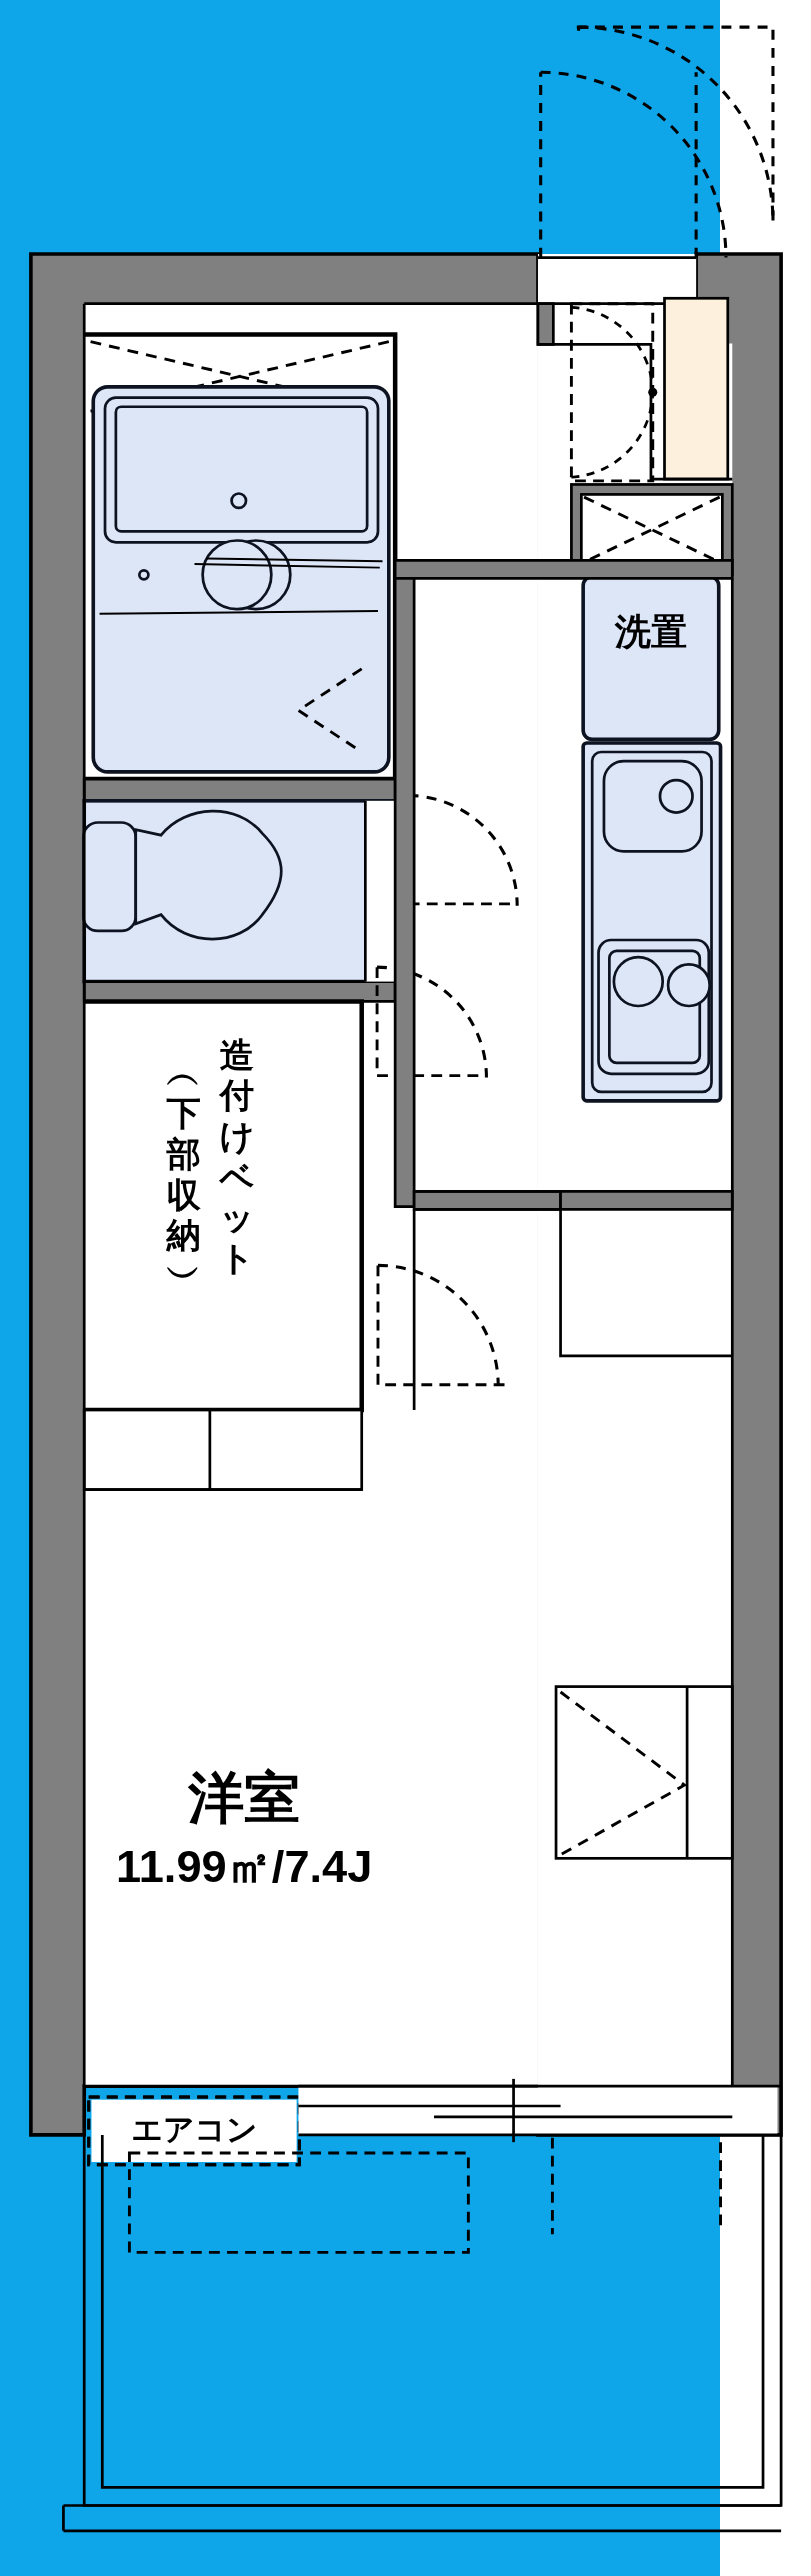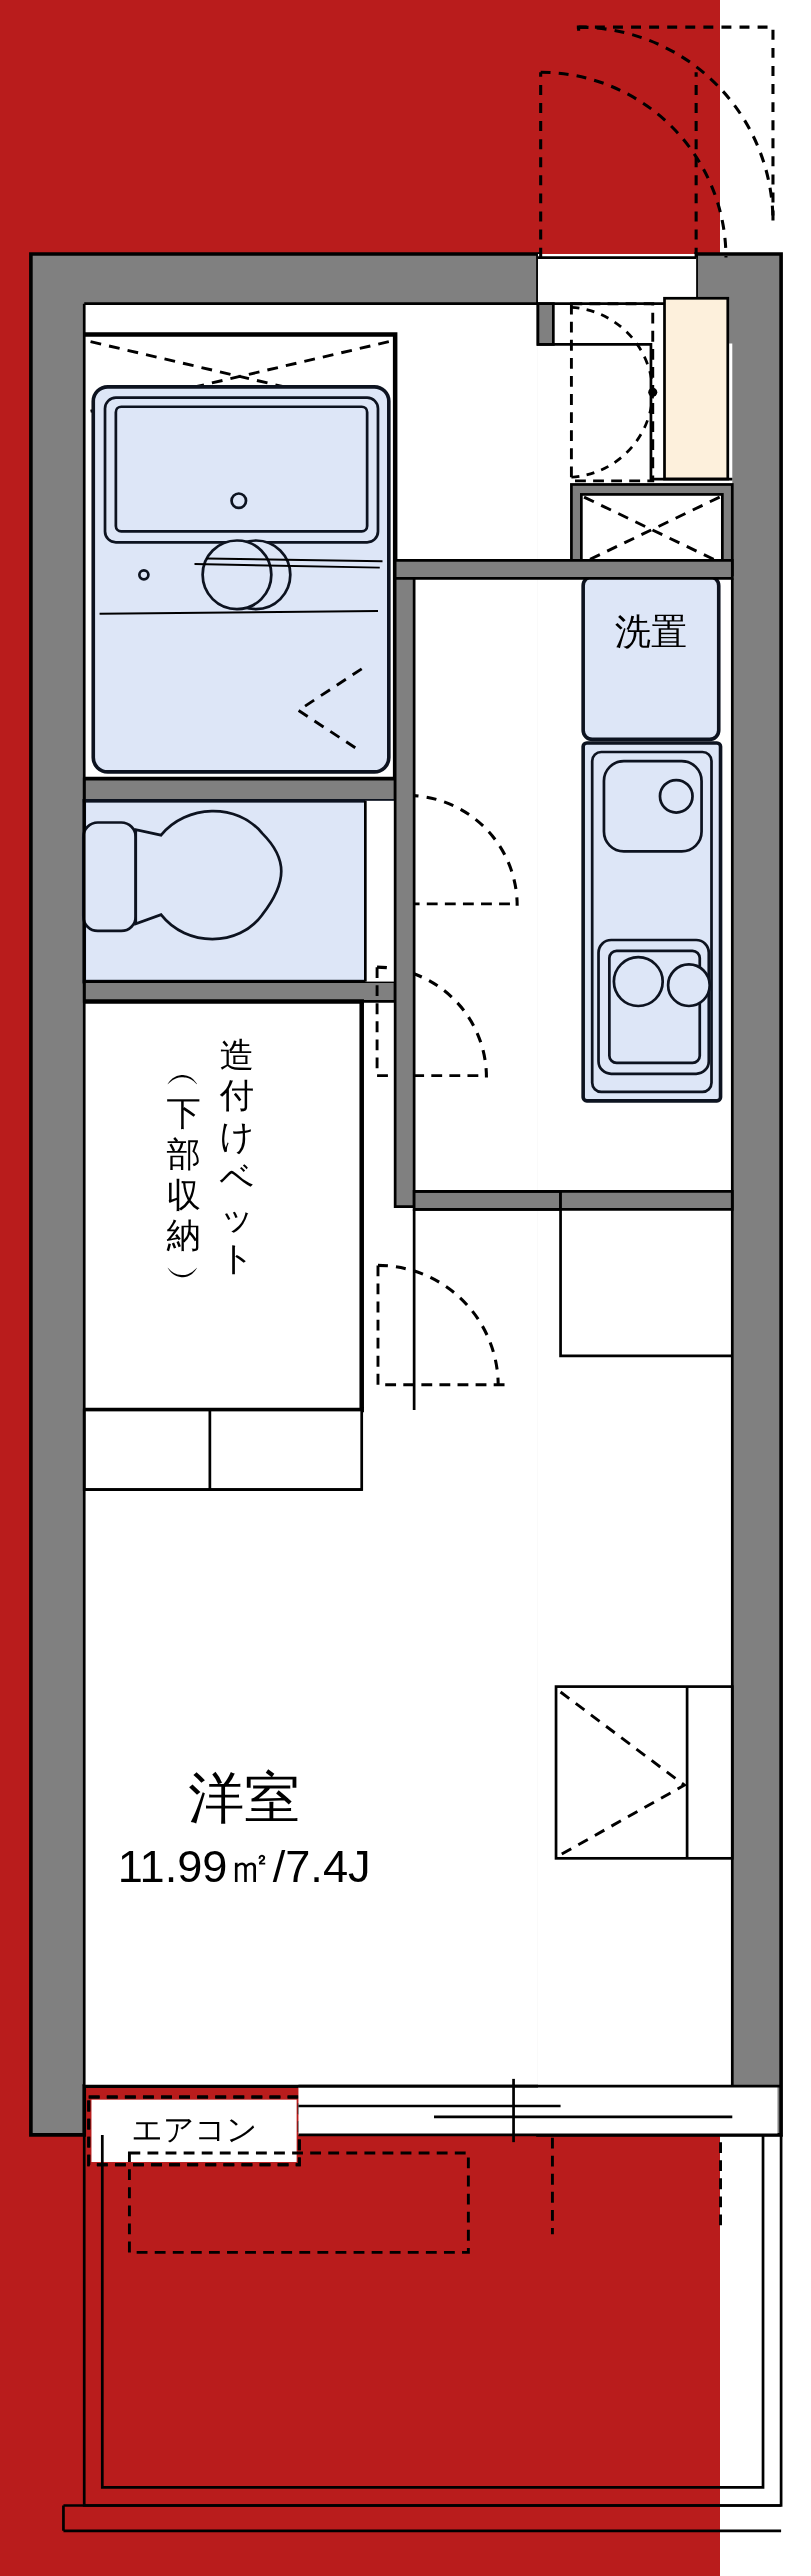--- a/index.html
+++ b/index.html
@@ -10,21 +10,22 @@
   body {
     width: 812px;
     height: 2576px;
     font-family: "Liberation Sans", sans-serif;
     overflow: hidden;
   }
   #floorplan-root {
     position: relative;
     width: 720px;
     height: 2576px;
-    background: #b91c1c;
+    background: #0ea5e9;
+    font-weight: bold;
   }
   svg.plan {
     display: block;
     width: 812px;
     height: 2576px;
   }
   .wall-fill      { fill: #808080; stroke: #000000; stroke-width: 4; }
   .wall-fill-thin { fill: #808080; stroke: #000000; stroke-width: 3; }
   .room-white     { fill: #ffffff; stroke: #000000; stroke-width: 3; }
   .fixture        { fill: #dde6f7; stroke: #0d1320; stroke-width: 4; }

